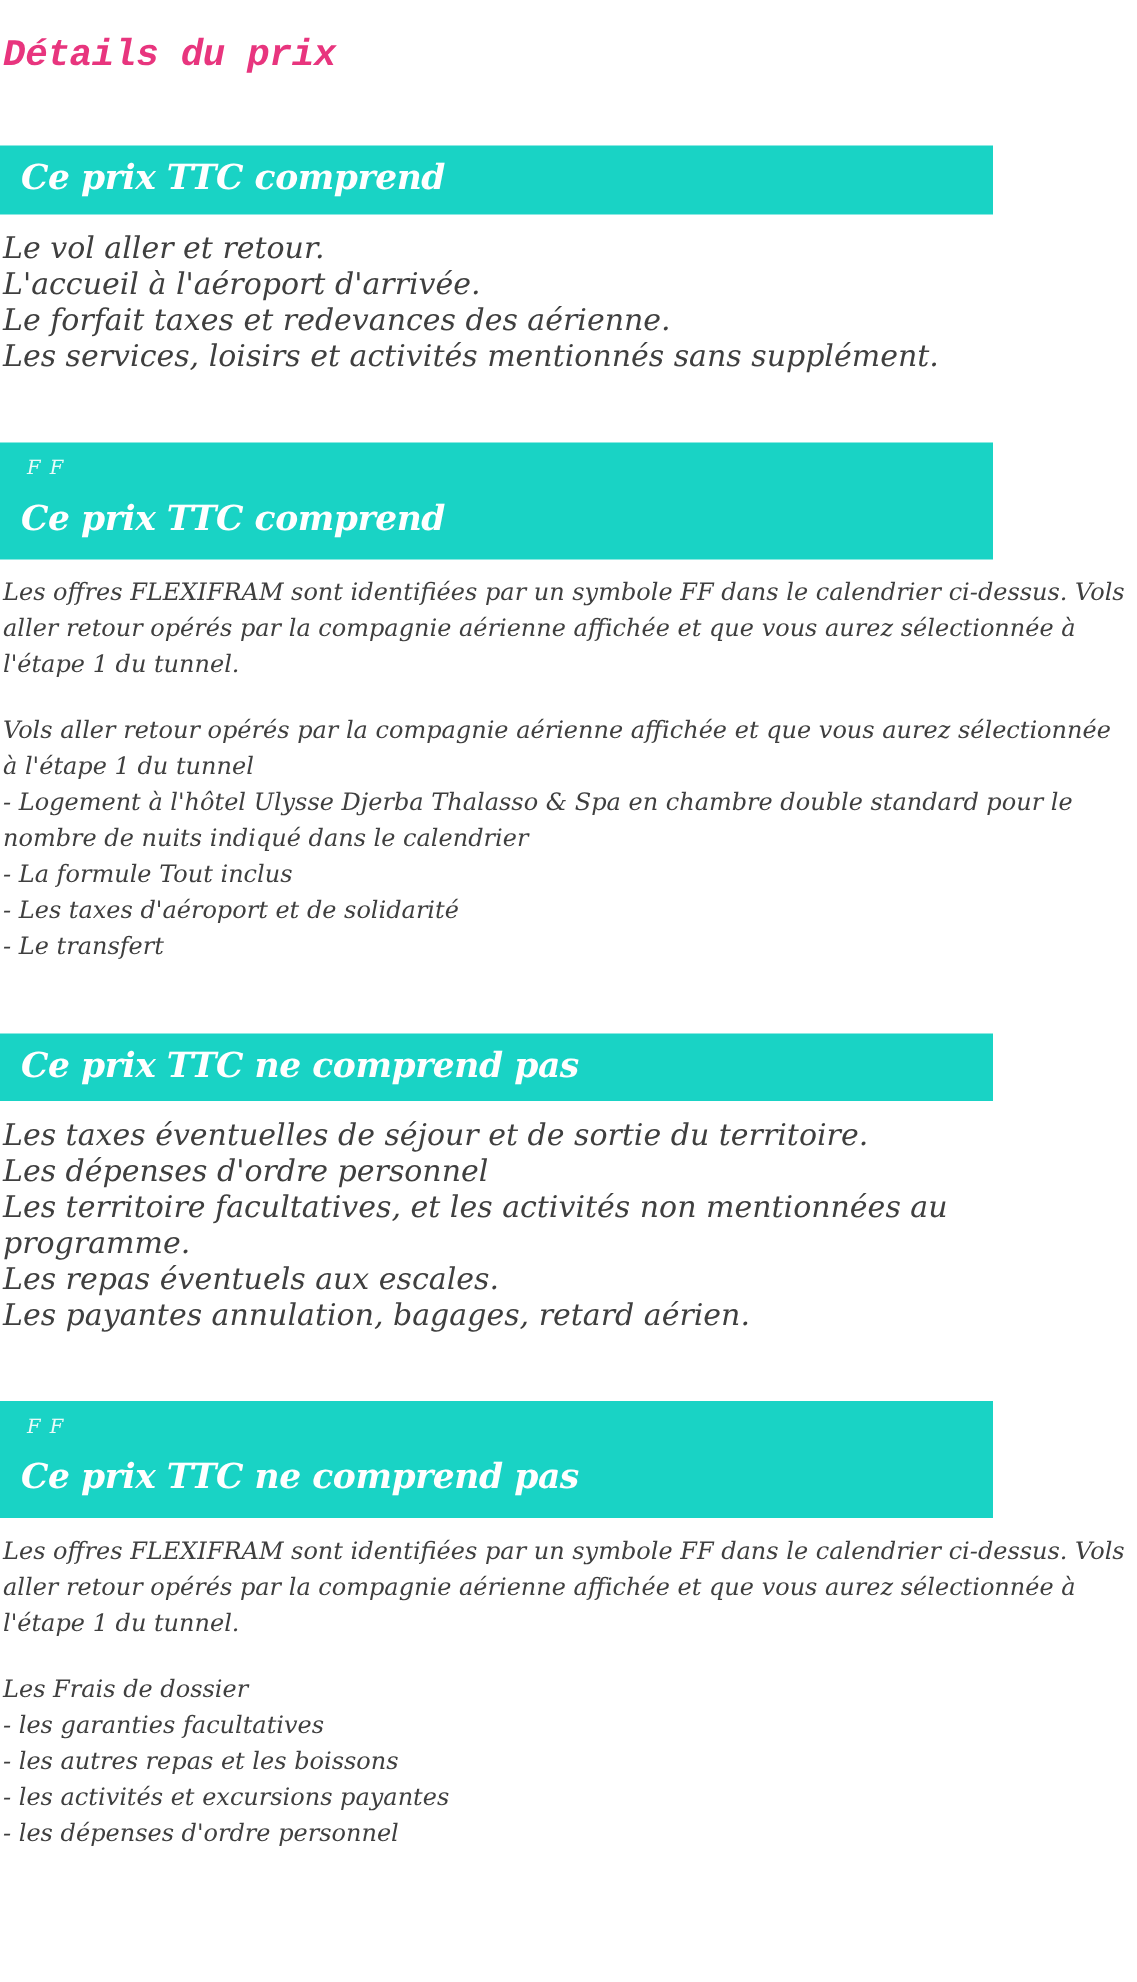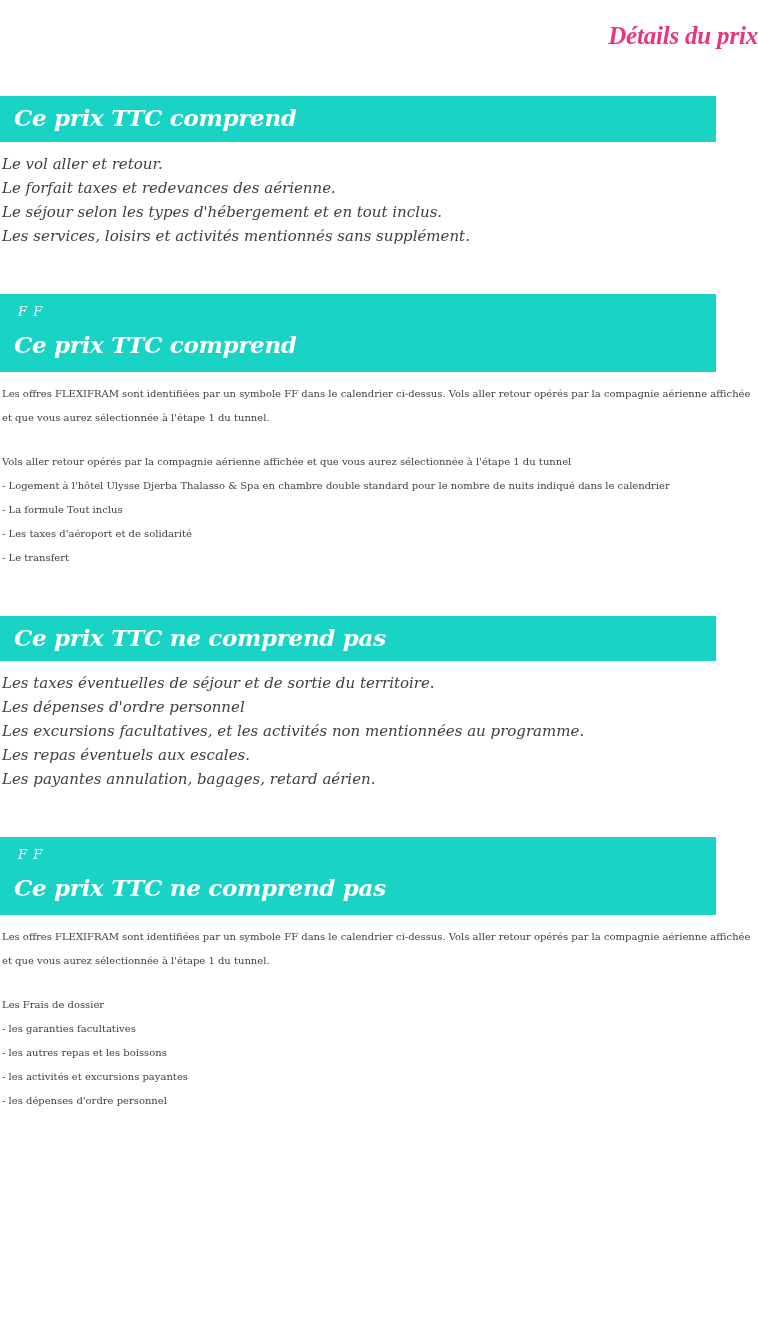--- a/index.html
+++ b/index.html
@@ -12,36 +12,35 @@
     min-height: 1321px;
     font-family: "DejaVu Sans", sans-serif;
     color: #3a3a3a;
   }
   .page {
     width: 758px;
     position: relative;
     overflow: hidden;
   }
   .page-title {
-    font-family: Liberation Serif, serif;
+    font-family: Liberation Mono, monospace;
     font-style: italic;
     font-weight: bold;
     font-size: 25px;
     color: #e8357e;
     margin: 0;
     padding: 22px 0 0 2px;
     letter-spacing: -0.2px;
-    text-align: right;
   }
   .spacer-lg { height: 46px; }
 
   .band {
     background: #19d3c5;
     color: #ffffff;
-    width: 716px;
+    width: 662px;
     box-sizing: border-box;
   }
   .band.simple {
     padding: 8px 0 9px 14px;
   }
   .band.tall {
     padding: 10px 12px 12px 14px;
   }
   .band-heading {
     font-family: "DejaVu Serif", serif;
@@ -59,28 +58,29 @@
     color: #eafbf9;
     margin: 0 0 12px 4px;
     letter-spacing: 1px;
   }
   .body-block {
     padding: 10px 4px 0 2px;
   }
   .body-line {
     font-family: "DejaVu Serif", serif;
     font-style: italic;
-    font-size: 15px;
+    font-size: 20px;
     line-height: 24px;
     color: #3f3f3f;
     margin: 0;
   }
   .para {
     font-family: "DejaVu Serif", serif;
-    font-size: 10px;
+    font-style: italic;
+    font-size: 16px;
     line-height: 24px;
     color: #3f3f3f;
     margin: 0 0 0 0;
     max-width: 752px;
   }
   .gap-para { height: 20px; }
 </style>
 </head>
 <body>
 
@@ -88,22 +88,22 @@
 
   <h1 class="page-title">Détails du prix</h1>
 
   <div class="spacer-lg"></div>
 
   <div class="band simple">
     <div class="band-heading">Ce prix TTC comprend</div>
   </div>
   <div class="body-block">
     <p class="body-line">Le vol aller et retour.</p>
+    <p class="body-line">L'accueil à l'aéroport d'arrivée.</p>
     <p class="body-line">Le forfait taxes et redevances des aérienne.</p>
-    <p class="body-line">Le séjour selon les types d'hébergement et en tout inclus.</p>
     <p class="body-line">Les services, loisirs et activités mentionnés sans supplément.</p>
   </div>
 
   <div class="spacer-lg"></div>
 
   <div class="band tall">
     <div class="ff-tag">F F</div>
     <div class="band-heading">Ce prix TTC comprend</div>
   </div>
   <div class="body-block">
@@ -117,21 +117,21 @@
   </div>
 
   <div class="spacer-lg"></div>
 
   <div class="band simple">
     <div class="band-heading">Ce prix TTC ne comprend pas</div>
   </div>
   <div class="body-block">
     <p class="body-line">Les taxes éventuelles de séjour et de sortie du territoire.</p>
     <p class="body-line">Les dépenses d'ordre personnel</p>
-    <p class="body-line">Les excursions facultatives, et les activités non mentionnées au programme.</p>
+    <p class="body-line">Les territoire facultatives, et les activités non mentionnées au programme.</p>
     <p class="body-line">Les repas éventuels aux escales.</p>
     <p class="body-line">Les payantes annulation, bagages, retard aérien.</p>
   </div>
 
   <div class="spacer-lg"></div>
 
   <div class="band tall">
     <div class="ff-tag">F F</div>
     <div class="band-heading">Ce prix TTC ne comprend pas</div>
   </div>

